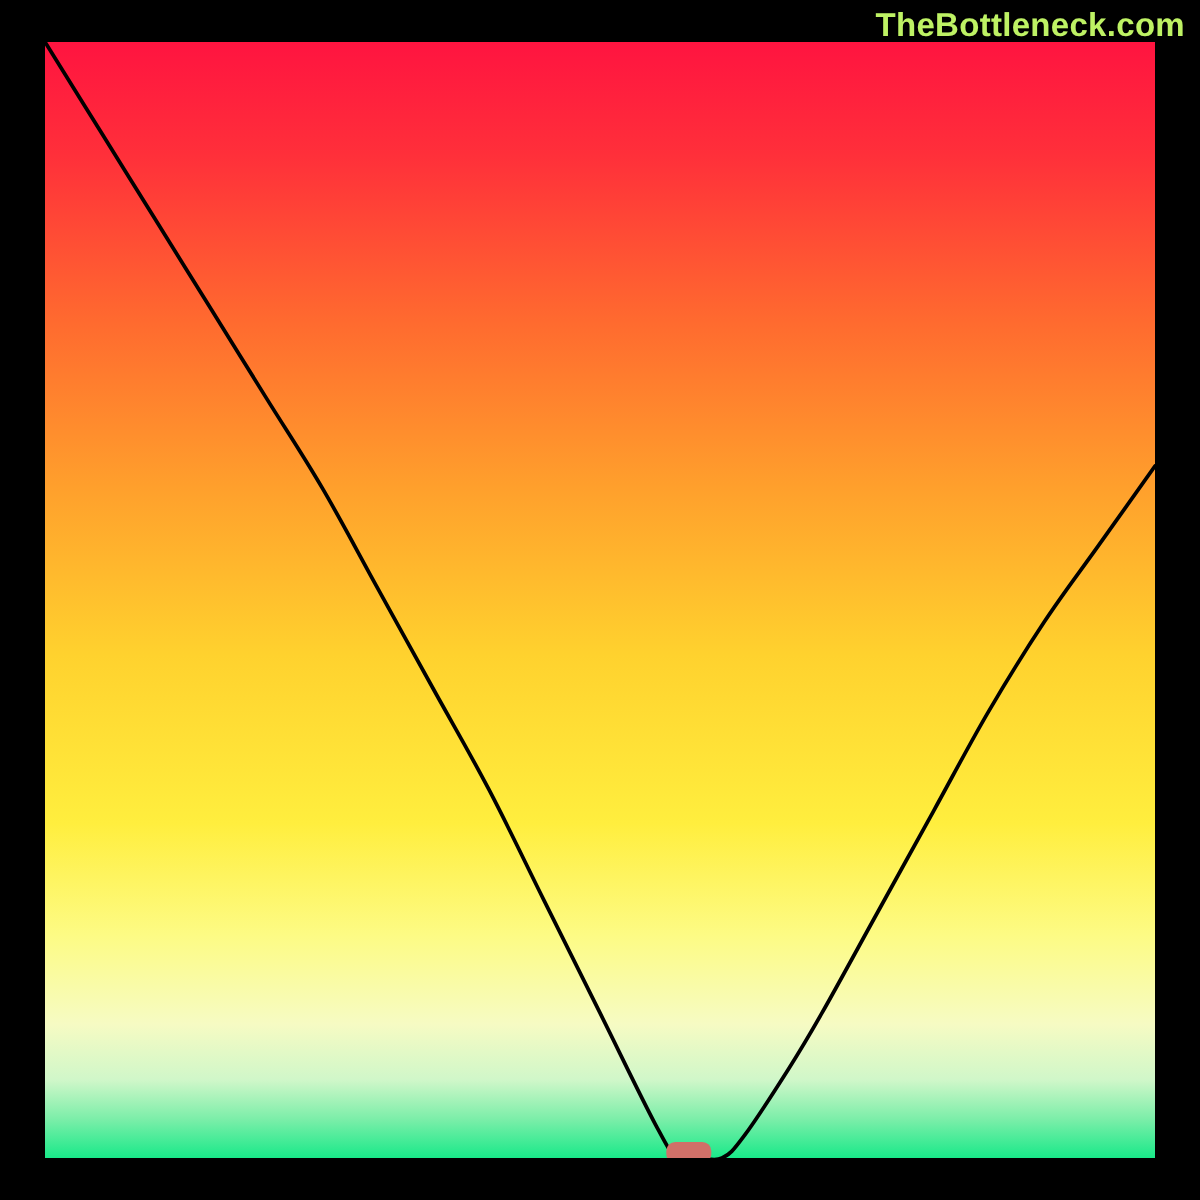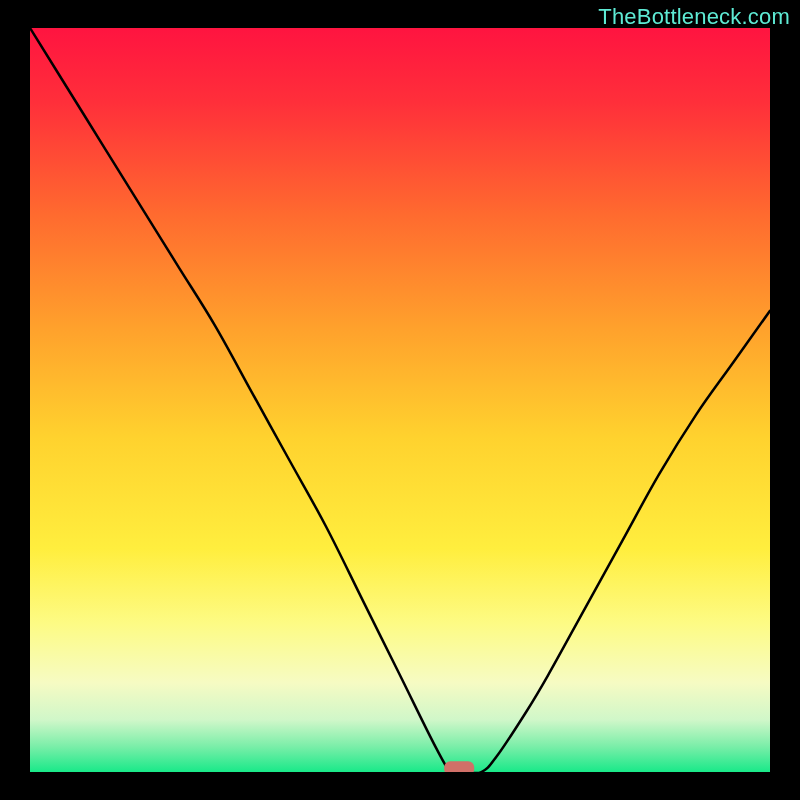--- a/index.html
+++ b/index.html
@@ -14,23 +14,23 @@
   .frame {
     position: relative;
     width: 800px;
     height: 800px;
     background: #000;
   }
   .watermark {
     position: absolute;
     top: 4px;
     right: 10px;
-    color: #5eead4;
+    color: #bef264;
     font-size: 22px;
-    font-weight: 400;
+    font-weight: 700;
     letter-spacing: 0.2px;
     z-index: 50;
   }
   .plot-wrap {
     position: absolute;
     left: 30px;
     top: 28px;
     width: 740px;
     height: 744px;
     overflow: hidden;

